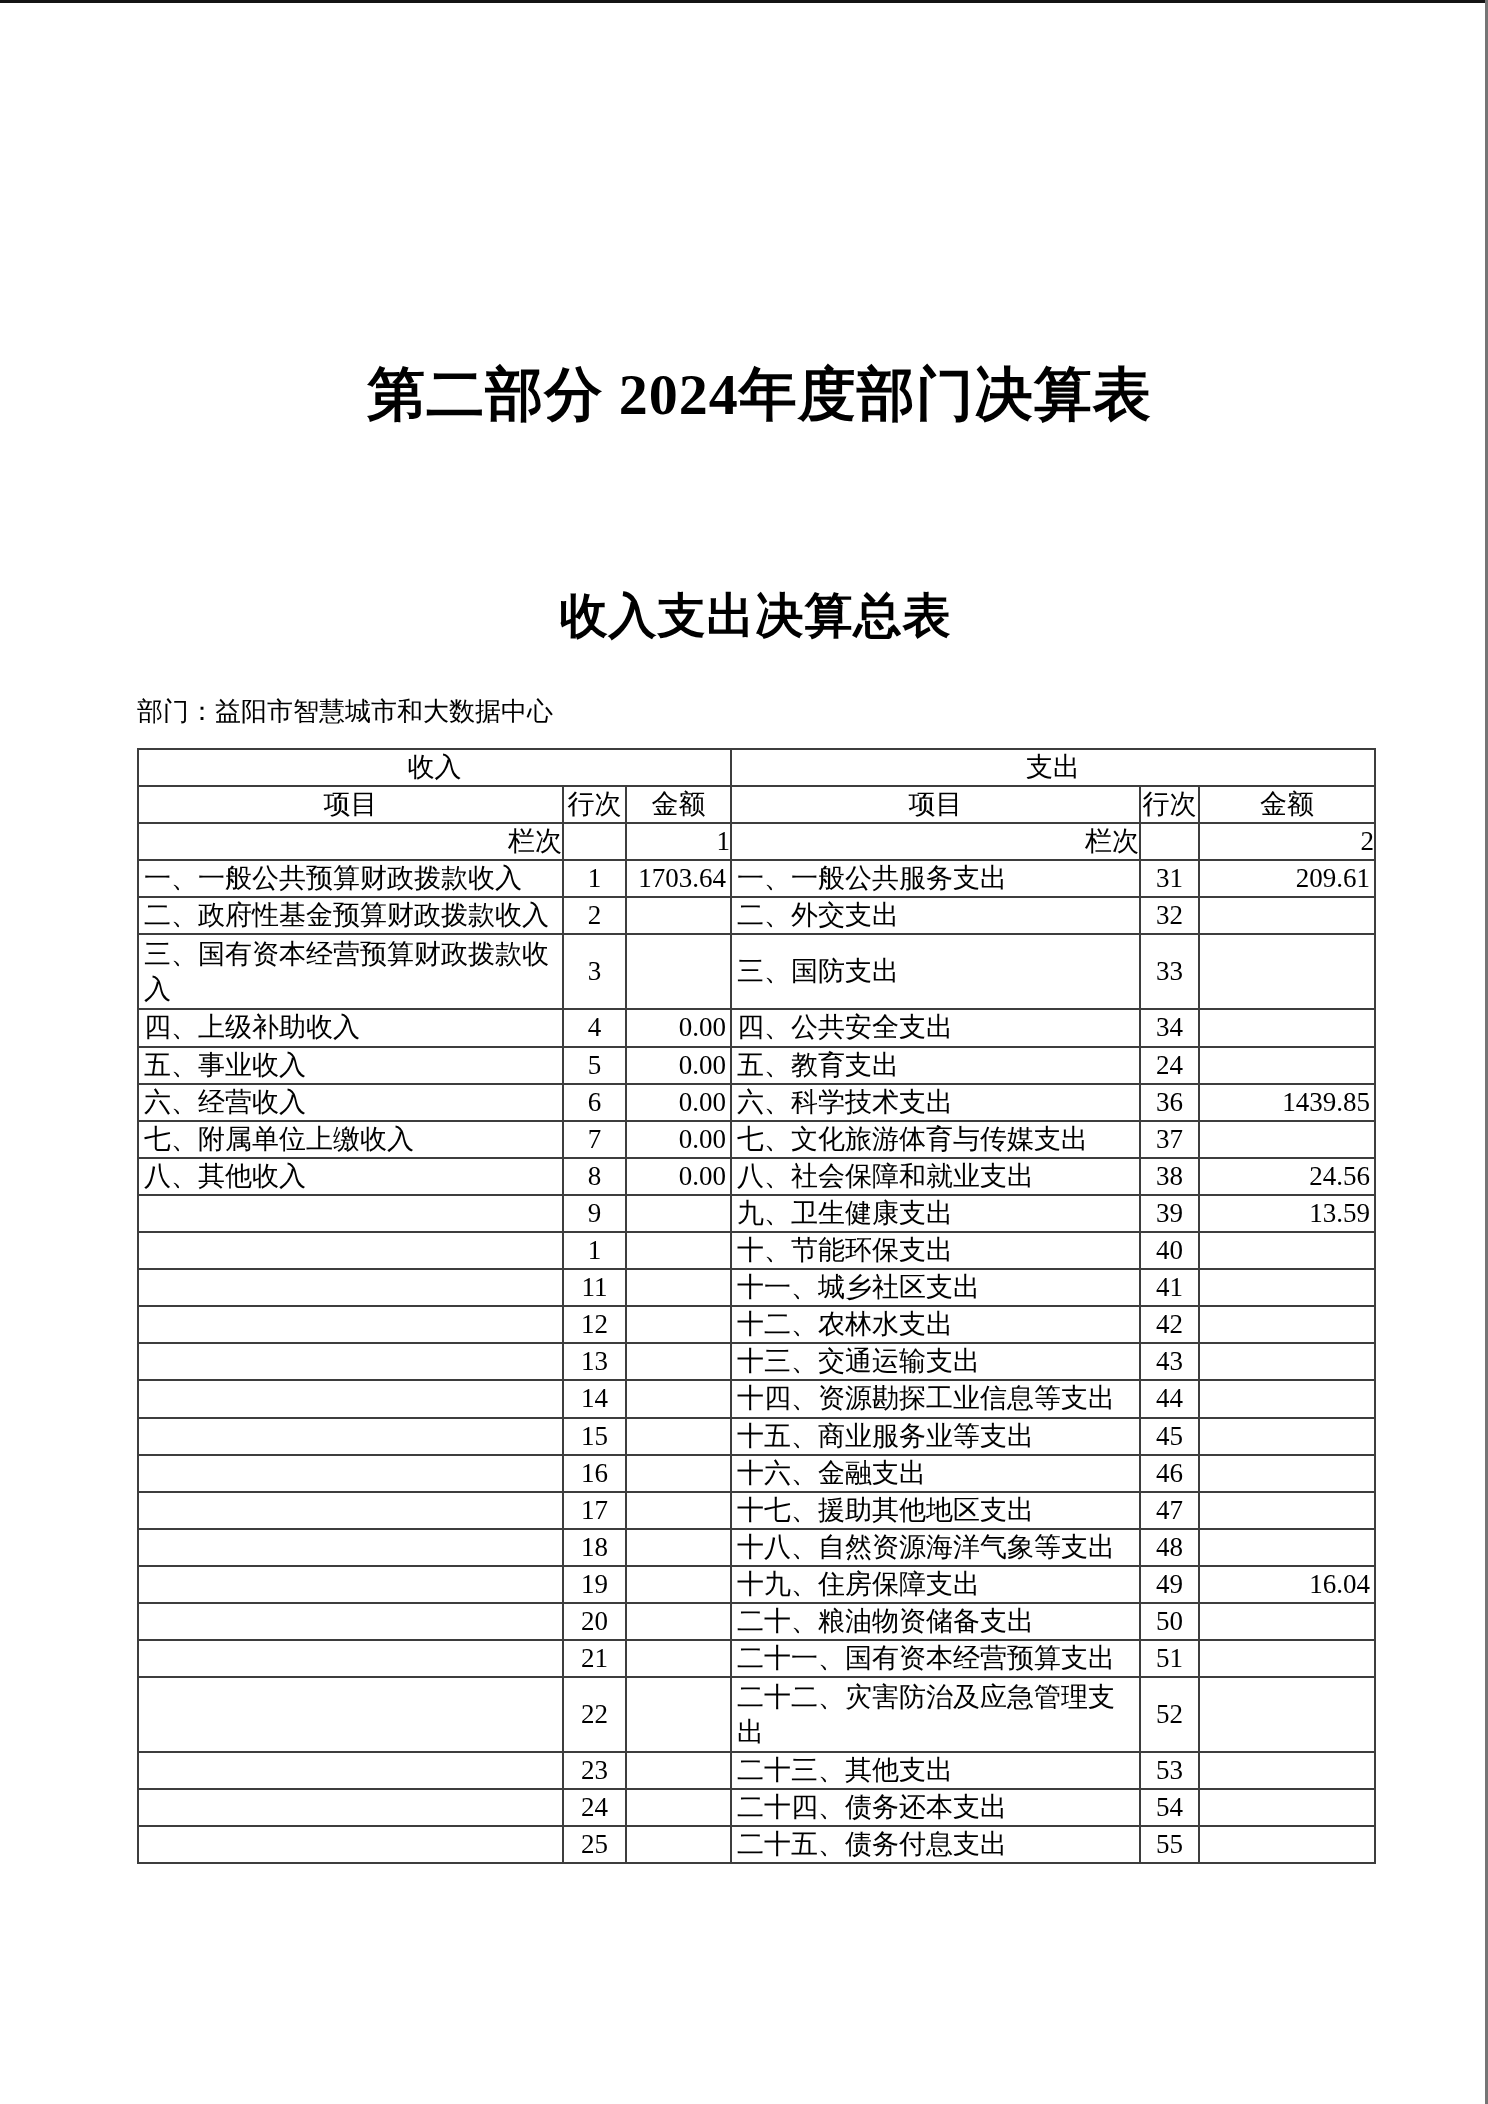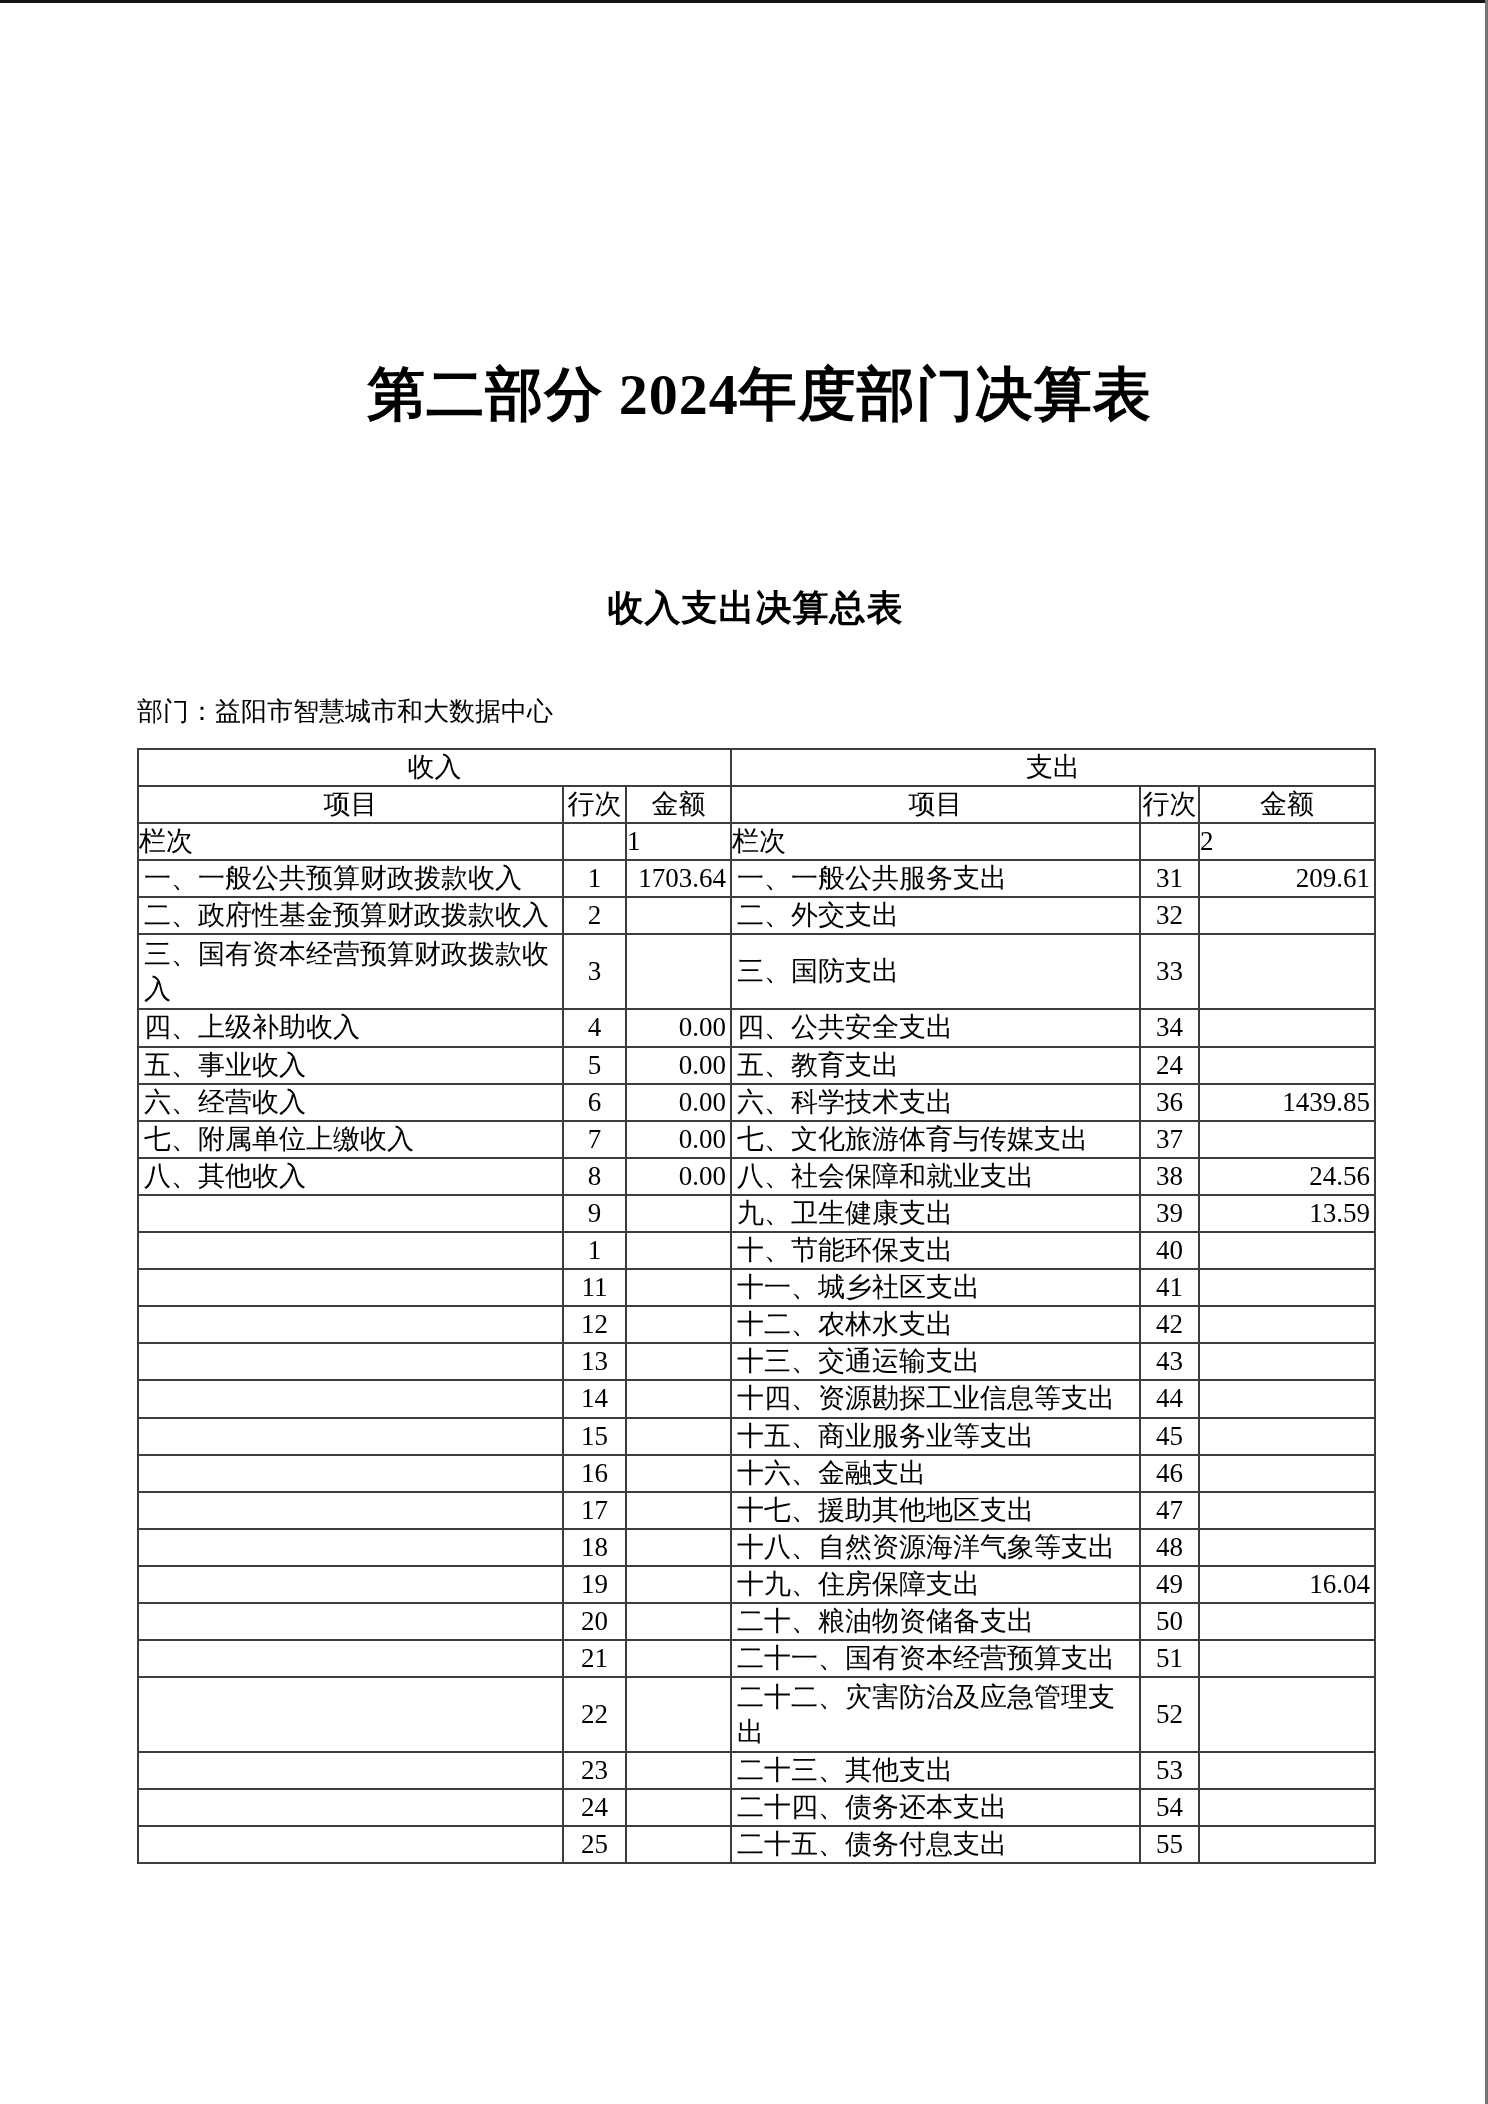--- a/index.html
+++ b/index.html
@@ -16,21 +16,21 @@
   .right-edge{position:absolute;right:0;top:0;width:3px;height:2104px;background:#757575;}
 
   .doc-title{
     position:absolute;left:137px;top:352px;width:1237px;
     margin:4px;text-align:center;
     font-size:58px;font-weight:bold;letter-spacing:1px;white-space:nowrap;
   }
   .table-title{
     position:absolute;left:137px;top:584px;width:1237px;
     margin:0;text-align:center;
-    font-size:36px;font-weight:bold;letter-spacing:1px;white-space:nowrap;
+    font-size:48px;font-weight:bold;letter-spacing:1px;white-space:nowrap;
   }
   .meta{
     position:absolute;left:1192px;top:636px;width:172px;
     font-size:26px;line-height:35px;text-align:left;
   }
   .dept{
     position:absolute;left:137px;top:694px;
     font-size:26px;white-space:nowrap;
   }
 
@@ -41,21 +41,21 @@
   }
   .budget-table th,.budget-table td{
     border:2px solid #3d3d3d;
     padding:0;
     font-weight:normal;
     vertical-align:middle;
     overflow:hidden;
   }
   .budget-table thead tr{height:35px;}
   .budget-table thead th{text-align:center;}
-  .budget-table thead td{text-align:left;}
+  .budget-table thead td{text-align:right;}
   .budget-table tbody tr{height:37px;}
   .budget-table tbody tr.tall{height:75px;}
   td.item{text-align:left;padding-left:5px;}
   td.line{text-align:center;}
   td.amt{text-align:right;padding-right:4px;}
 </style>
 </head>
 <body>
 
 <div class="page">

